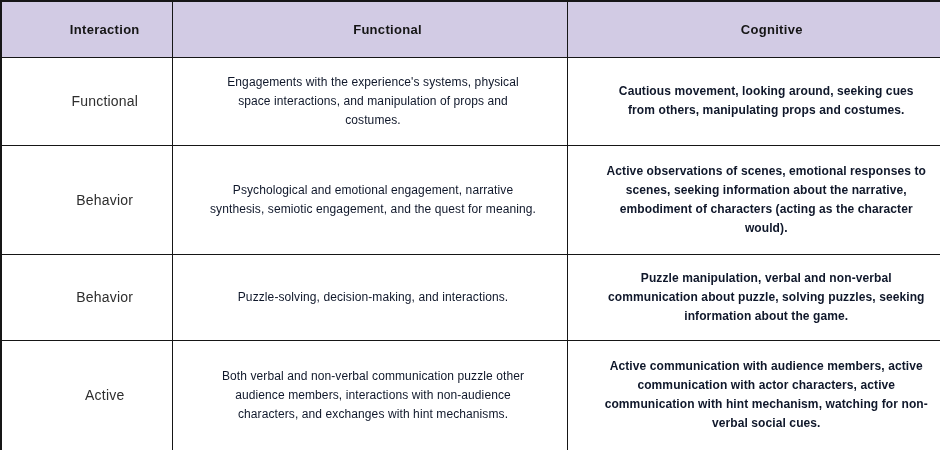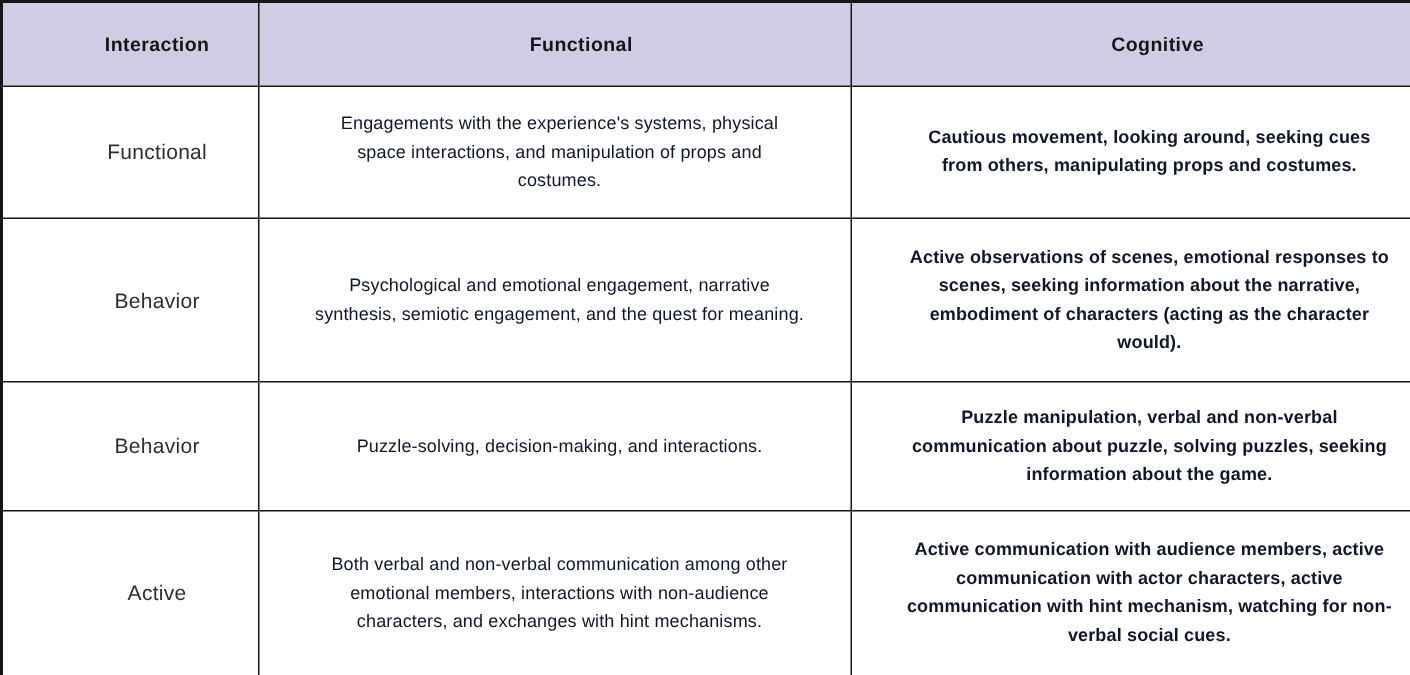--- a/index.html
+++ b/index.html
@@ -86,18 +86,18 @@
         <td class="cell-description">Psychological and emotional engagement, narrative synthesis, semiotic engagement, and the quest for meaning.</td>
         <td class="cell-behavior">Active observations of scenes, emotional responses to scenes, seeking information about the narrative, embodiment of characters (acting as the character would).</td>
       </tr>
       <tr>
         <td class="cell-interaction">Behavior</td>
         <td class="cell-description">Puzzle-solving, decision-making, and interactions.</td>
         <td class="cell-behavior">Puzzle manipulation, verbal and non-verbal communication about puzzle, solving puzzles, seeking information about the game.</td>
       </tr>
       <tr>
         <td class="cell-interaction">Active</td>
-        <td class="cell-description">Both verbal and non-verbal communication among other emotional members, interactions with non-audience characters, and exchanges with hint mechanisms.</td>
+        <td class="cell-description">Both verbal and non-verbal communication puzzle other audience members, interactions with non-audience characters, and exchanges with hint mechanisms.</td>
         <td class="cell-behavior">Active communication with audience members, active communication with actor characters, active communication with hint mechanism, watching for non-verbal social cues.</td>
       </tr>
     </tbody>
   </table>
 </div>
 
 </body></html>

